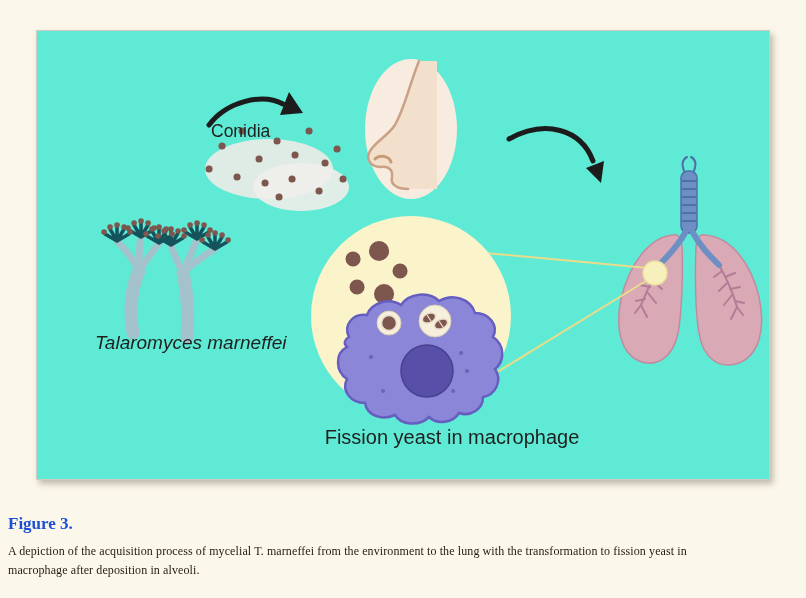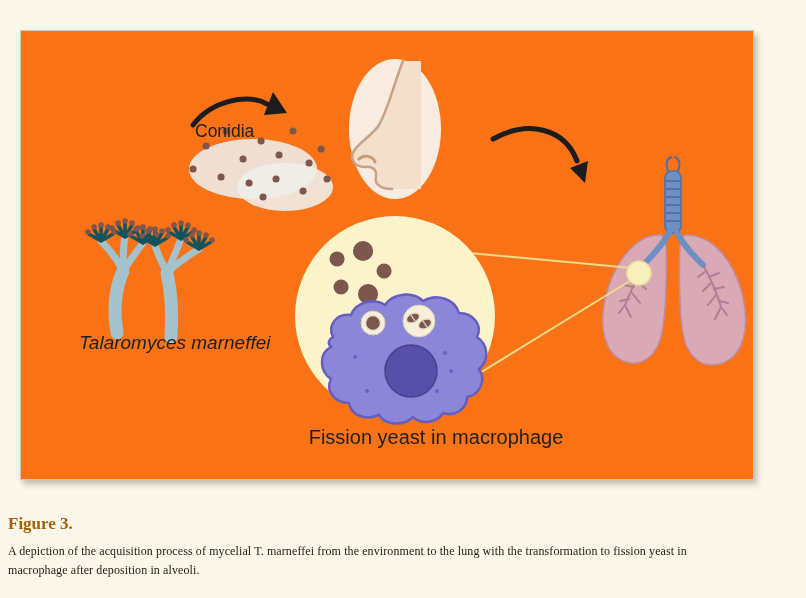--- a/index.html
+++ b/index.html
@@ -2,32 +2,32 @@
 <html><head>
 <meta charset="utf-8">
 <style>
   html,body{margin:0;padding:0;}
   body{
     width:806px;height:598px;position:relative;overflow:hidden;
     background:#fbf7ea;
     font-family:"Liberation Sans",sans-serif;
   }
   .figure-panel{
-    position:absolute;left:20px;top:30px;width:732px;height:448px;
-    background:#f97316;border:1px solid #cfcbc0;
+    position:absolute;left:36px;top:30px;width:732px;height:448px;
+    background:#5eead4;border:1px solid #cfcbc0;
     box-shadow:3px 4px 6px rgba(120,112,95,.45);
   }
   .figure-panel svg{display:block;width:100%;height:100%;}
   .fig-label{fill:#1f1f1f;}
   .caption-block{
     position:absolute;left:8px;top:514px;width:730px;
     font-family:"Liberation Serif",serif;color:#241a10;
   }
   .caption-heading{
-    font-weight:bold;font-size:17px;color:#a16207;margin:0 0 8px 0;
+    font-weight:bold;font-size:17px;color:#1d4ed8;margin:0 0 8px 0;
   }
   .caption-body{
     font-size:12px;line-height:1.62;letter-spacing:.1px;margin:0;
   }
 </style>
 </head>
 <body>
 
 <div class="figure-panel">
   <svg viewBox="0 0 732 448">

